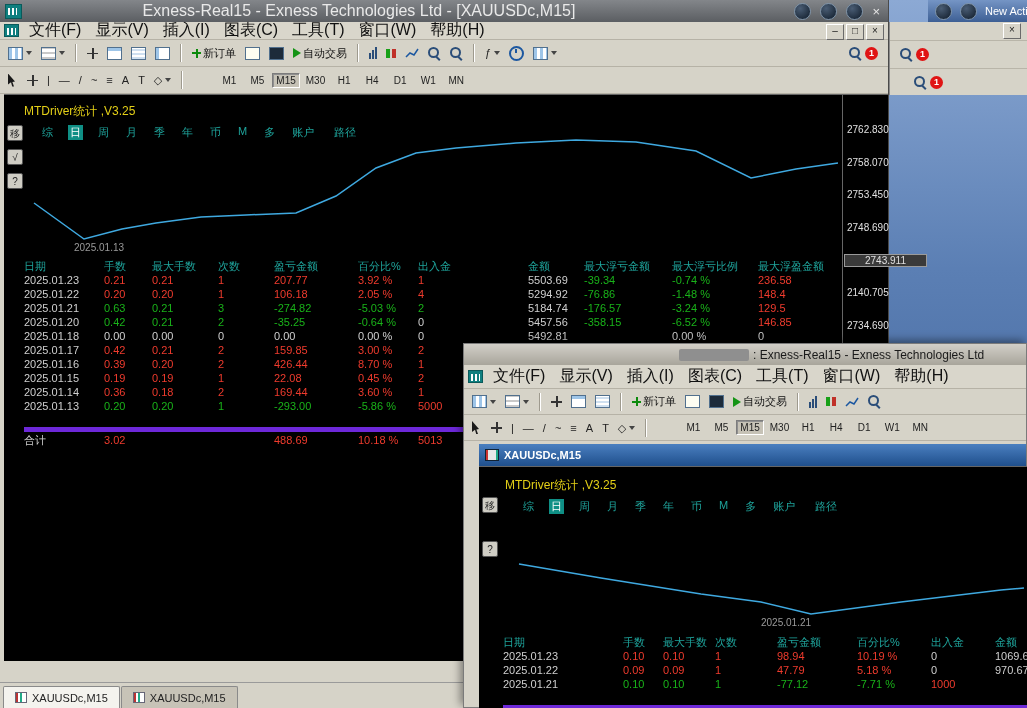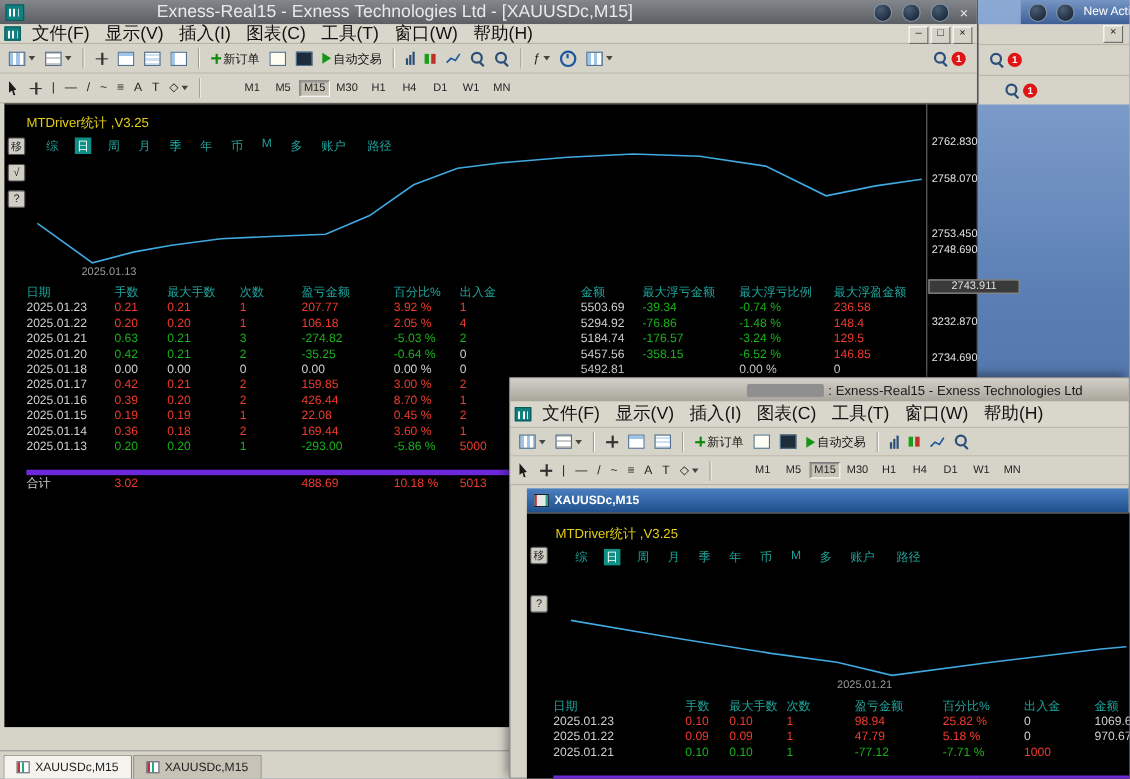--- a/index.html
+++ b/index.html
@@ -497,24 +497,24 @@
             <span class="tcell c-w"></span>
             <span class="tcell c-w"></span>
             <span class="tcell c-w"></span>
           </div>
         </div>
     </div>
 
     <div id="price-scale">
         <span class="ps-label" style="top: 29px;">2762.830</span>
         <span class="ps-label" style="top: 61.6px;">2758.070</span>
-        <span class="ps-label" style="top: 94.2px; margin-top: 18px;">2753.450</span>
+        <span class="ps-label" style="top: 94.2px;">2753.450</span>
         <span class="ps-label" style="top: 126.8px;">2748.690</span>
         <span class="ps-label current" style="top: 159.4px;">2743.911</span>
-        <span class="ps-label" style="top: 192px;">3232.870</span>
+        <span class="ps-label" style="top: 192px;">2140.705</span>
         <span class="ps-label" style="top: 224.6px;">2734.690</span>
       </div>
     <div id="bottom-tabs">
         <div class="ftab active">
           <span class="ti"></span>
           <span>XAUUSDc,M15</span>
         </div>
         <div class="ftab">
           <span class="ti"></span>
           <span>XAUUSDc,M15</span>
@@ -684,21 +684,21 @@
             <span class="tcell c-t">百分比%</span>
             <span class="tcell c-t">出入金</span>
             <span class="tcell c-t">金额</span>
           </div>
           <div class="trow">
             <span class="tcell c-w">2025.01.23</span>
             <span class="tcell c-r">0.10</span>
             <span class="tcell c-r">0.10</span>
             <span class="tcell c-r">1</span>
             <span class="tcell c-r">98.94</span>
-            <span class="tcell c-r">25.82 %</span>
+            <span class="tcell c-r">10.19 %</span>
             <span class="tcell c-w">0</span>
             <span class="tcell c-w">1069.6</span>
           </div>
           <div class="trow">
             <span class="tcell c-w">2025.01.22</span>
             <span class="tcell c-r">0.09</span>
             <span class="tcell c-r">0.09</span>
             <span class="tcell c-r">1</span>
             <span class="tcell c-r">47.79</span>
             <span class="tcell c-r">5.18 %</span>

